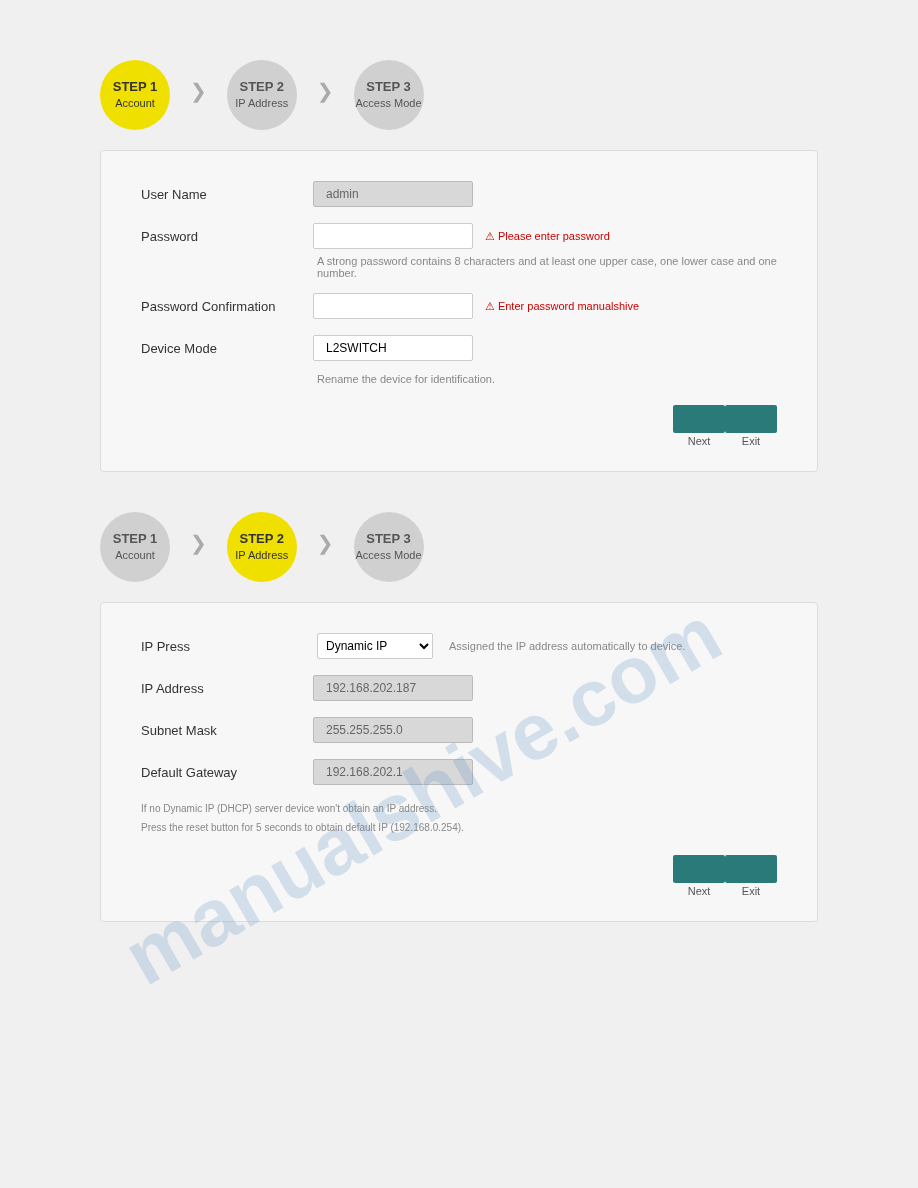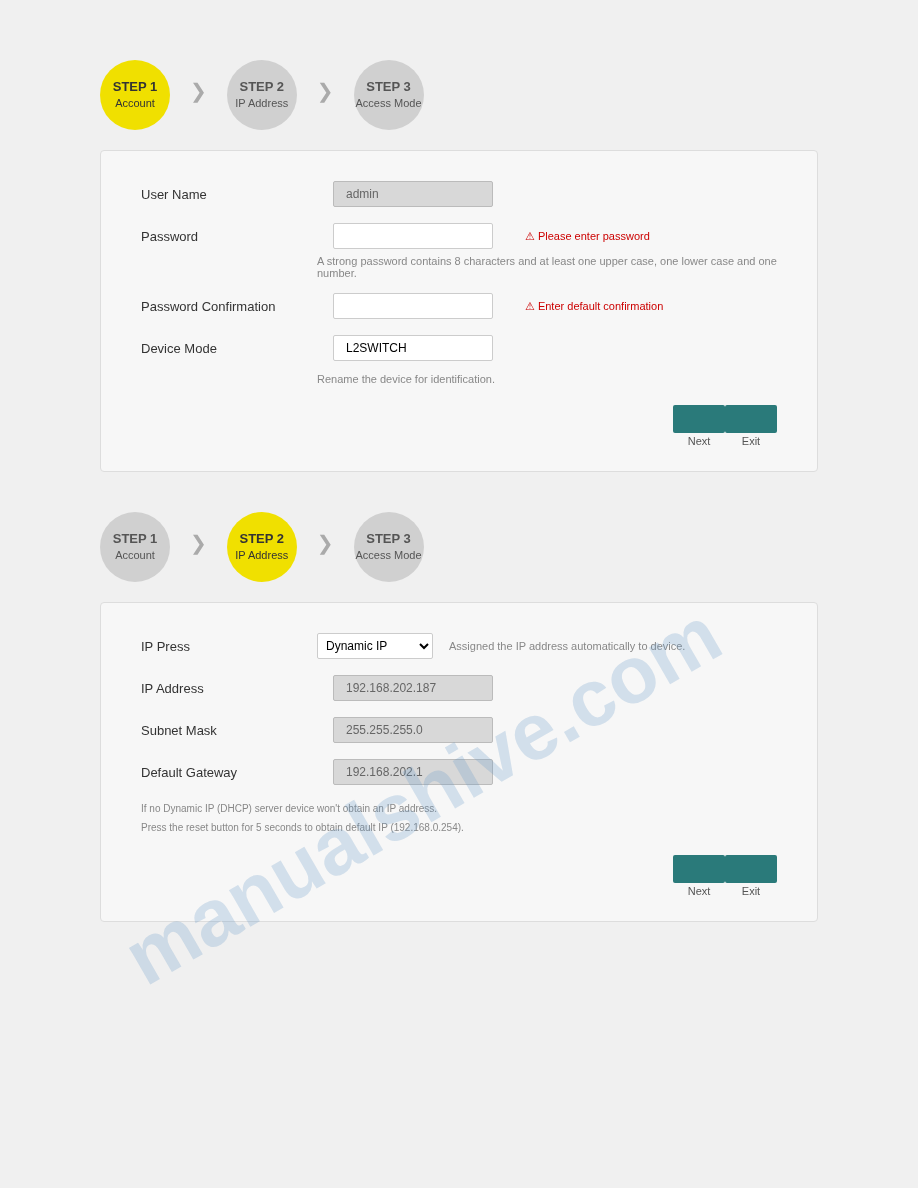--- a/index.html
+++ b/index.html
@@ -75,21 +75,21 @@
       background: #f7f7f7;
       border: 1px solid #ddd;
       border-radius: 4px;
       padding: 30px 40px 24px 40px;
     }
 
     .form-row {
       display: flex;
       align-items: center;
       margin-bottom: 16px;
-      gap: 32px;
+      gap: 12px;
     }
 
     .form-label {
       width: 160px;
       font-size: 13px;
       color: #333;
       flex-shrink: 0;
     }
 
     .form-input {
@@ -253,21 +253,21 @@
         <span class="form-label">Password</span>
         <input class="form-input" type="password" style="">
         <span class="error-text">⚠ Please enter password</span>
       </div>
 
       <div class="form-hint">A strong password contains 8 characters and at least one upper case, one lower case and one number.</div>
 
       <div class="form-row">
         <span class="form-label">Password Confirmation</span>
         <input class="form-input" type="password" style="">
-        <span class="error-text">⚠ Enter default confirmation</span>
+        <span class="error-text">⚠ Enter password manualshive</span>
       </div>
 
       <div class="form-row">
         <span class="form-label">Device Mode</span>
         <input class="form-input" type="text" value="L2SWITCH" style="">
       </div>
       <div class="sub-hint">Rename the device for identification.</div>
 
       <div class="buttons-row">
         <div class="btn-group">

